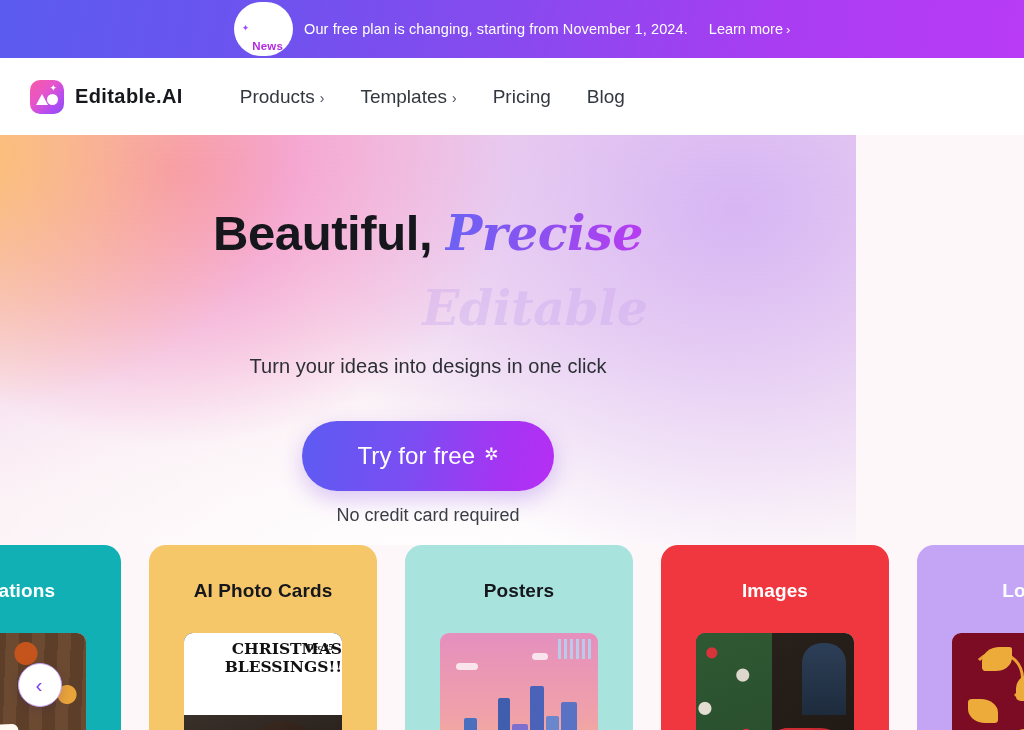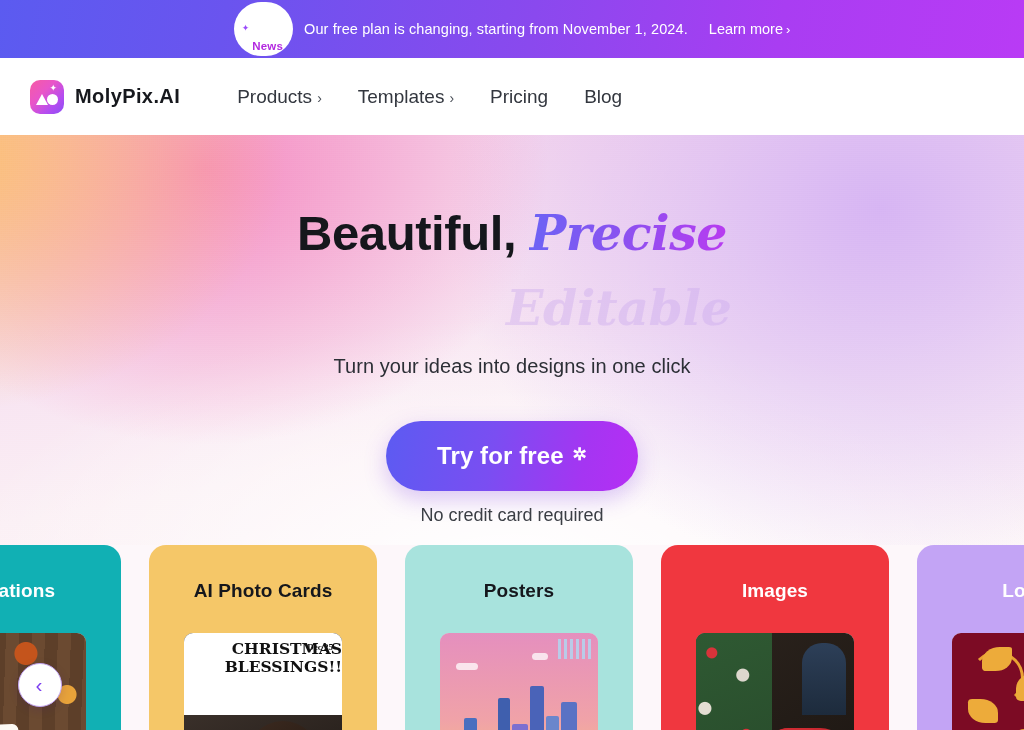--- a/index.html
+++ b/index.html
@@ -144,21 +144,21 @@
     font-size: 14px;
     color: #4a4f58;
     position: relative;
     top: 1px;
   }
 
   
   .hero {
     position: absolute;
     top: 135px; left: 0;
-    width: 1024px;
+    width: 856px;
     height: 410px;
     overflow: hidden;
   }
   .hero-bg {
     position: absolute;
     inset: 0;
     background:
       radial-gradient(ellipse 560px 420px at -6% 4%, #fcc06a 0%, rgba(252,192,106,0) 62%),
       radial-gradient(ellipse 520px 420px at 20% 8%, #f58ac0 0%, rgba(245,138,192,0) 66%),
       radial-gradient(ellipse 620px 520px at 86% 18%, #d6b4f3 0%, rgba(214,180,243,0) 70%),
@@ -242,21 +242,21 @@
     justify-content: center;
     gap: 9px;
     width: 252px;
     height: 70px;
     border: none;
     border-radius: 999px;
     background: linear-gradient(100deg, #5c5bf2 0%, #7a4ef2 42%, #a535f2 78%, #b62ef4 100%);
     color: #ffffff;
     font-family: "Liberation Sans", sans-serif;
     font-size: 24px;
-    font-weight: bold;
+    font-weight: normal;
     letter-spacing: .1px;
     cursor: pointer;
     box-shadow: 0 8px 22px rgba(126,62,226,.28);
   }
   .cta-btn .spark-ico {
     font-size: 17px;
     position: relative;
     top: -2px;
   }
   .cta-note {
@@ -470,21 +470,21 @@
     </a>
   </div>
 
   <div class="header">
     <div class="brand">
       <span class="logo-mark">
         <span class="tri"></span>
         <span class="circ"></span>
         <span class="spk">✦</span>
       </span>
-      <span class="brand-name">MolyPix.AI</span>
+      <span class="brand-name">Editable.AI</span>
     </div>
 
     <nav class="nav">
       <span class="nav-item">
         <span>Products</span>
         <span class="chev">›</span>
       </span>
       <span class="nav-item">
         <span>Templates</span>
         <span class="chev">›</span>

